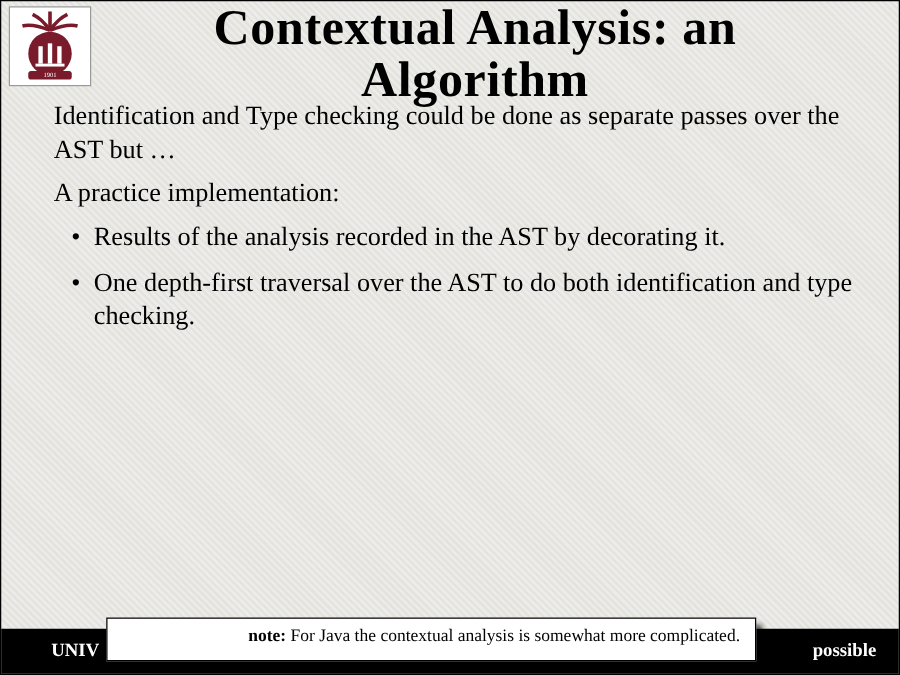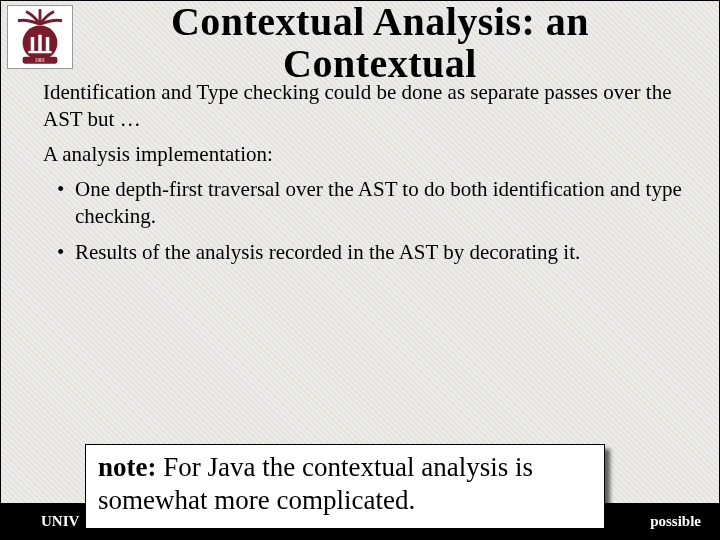--- a/index.html
+++ b/index.html
@@ -62,22 +62,23 @@
   }
   .note-box {
     position: absolute;
     left: 84px;
     bottom: 10px;
     width: 520px;
     background: #fff;
     border: 1px solid #000;
     box-shadow: 5px 5px 4px rgba(0,0,0,0.6);
     padding: 6px 12px 10px 12px;
-    font-size: 27px;
+    font-size: 14px;
     line-height: 1.25;
+    text-align: right;
   }
   .footer {
     position: absolute;
     left: 0;
     right: 0;
     bottom: 0;
     height: 36px;
     background: #000;
     color: #fff;
     display: flex;
@@ -114,29 +115,29 @@
         <rect x="34" y="50" width="6" height="24"></rect>
         <rect x="47" y="46" width="6" height="28"></rect>
         <rect x="60" y="50" width="6" height="24"></rect>
         <rect x="30" y="74" width="40" height="4"></rect>
       </g>
     </svg>
   </div>
 
   <h1 class="title">
     <span>Contextual Analysis: an</span><br>
-    <span>Contextual</span>
+    <span>Algorithm</span>
   </h1>
 
   <div class="content">
     <p>Identification and Type checking could be done as separate passes over the AST but …</p>
-    <p>A analysis implementation:</p>
+    <p>A practice implementation:</p>
     <ul class="bullets">
+      <li>Results of the analysis recorded in the AST by decorating it.</li>
       <li>One depth-first traversal over the AST to do both identification and type checking.</li>
-      <li>Results of the analysis recorded in the AST by decorating it.</li>
     </ul>
   </div>
 
   <div class="footer">
     <span>UNIV</span>
     <span>possible</span>
   </div>
 
   <div class="note-box">
     <p>

